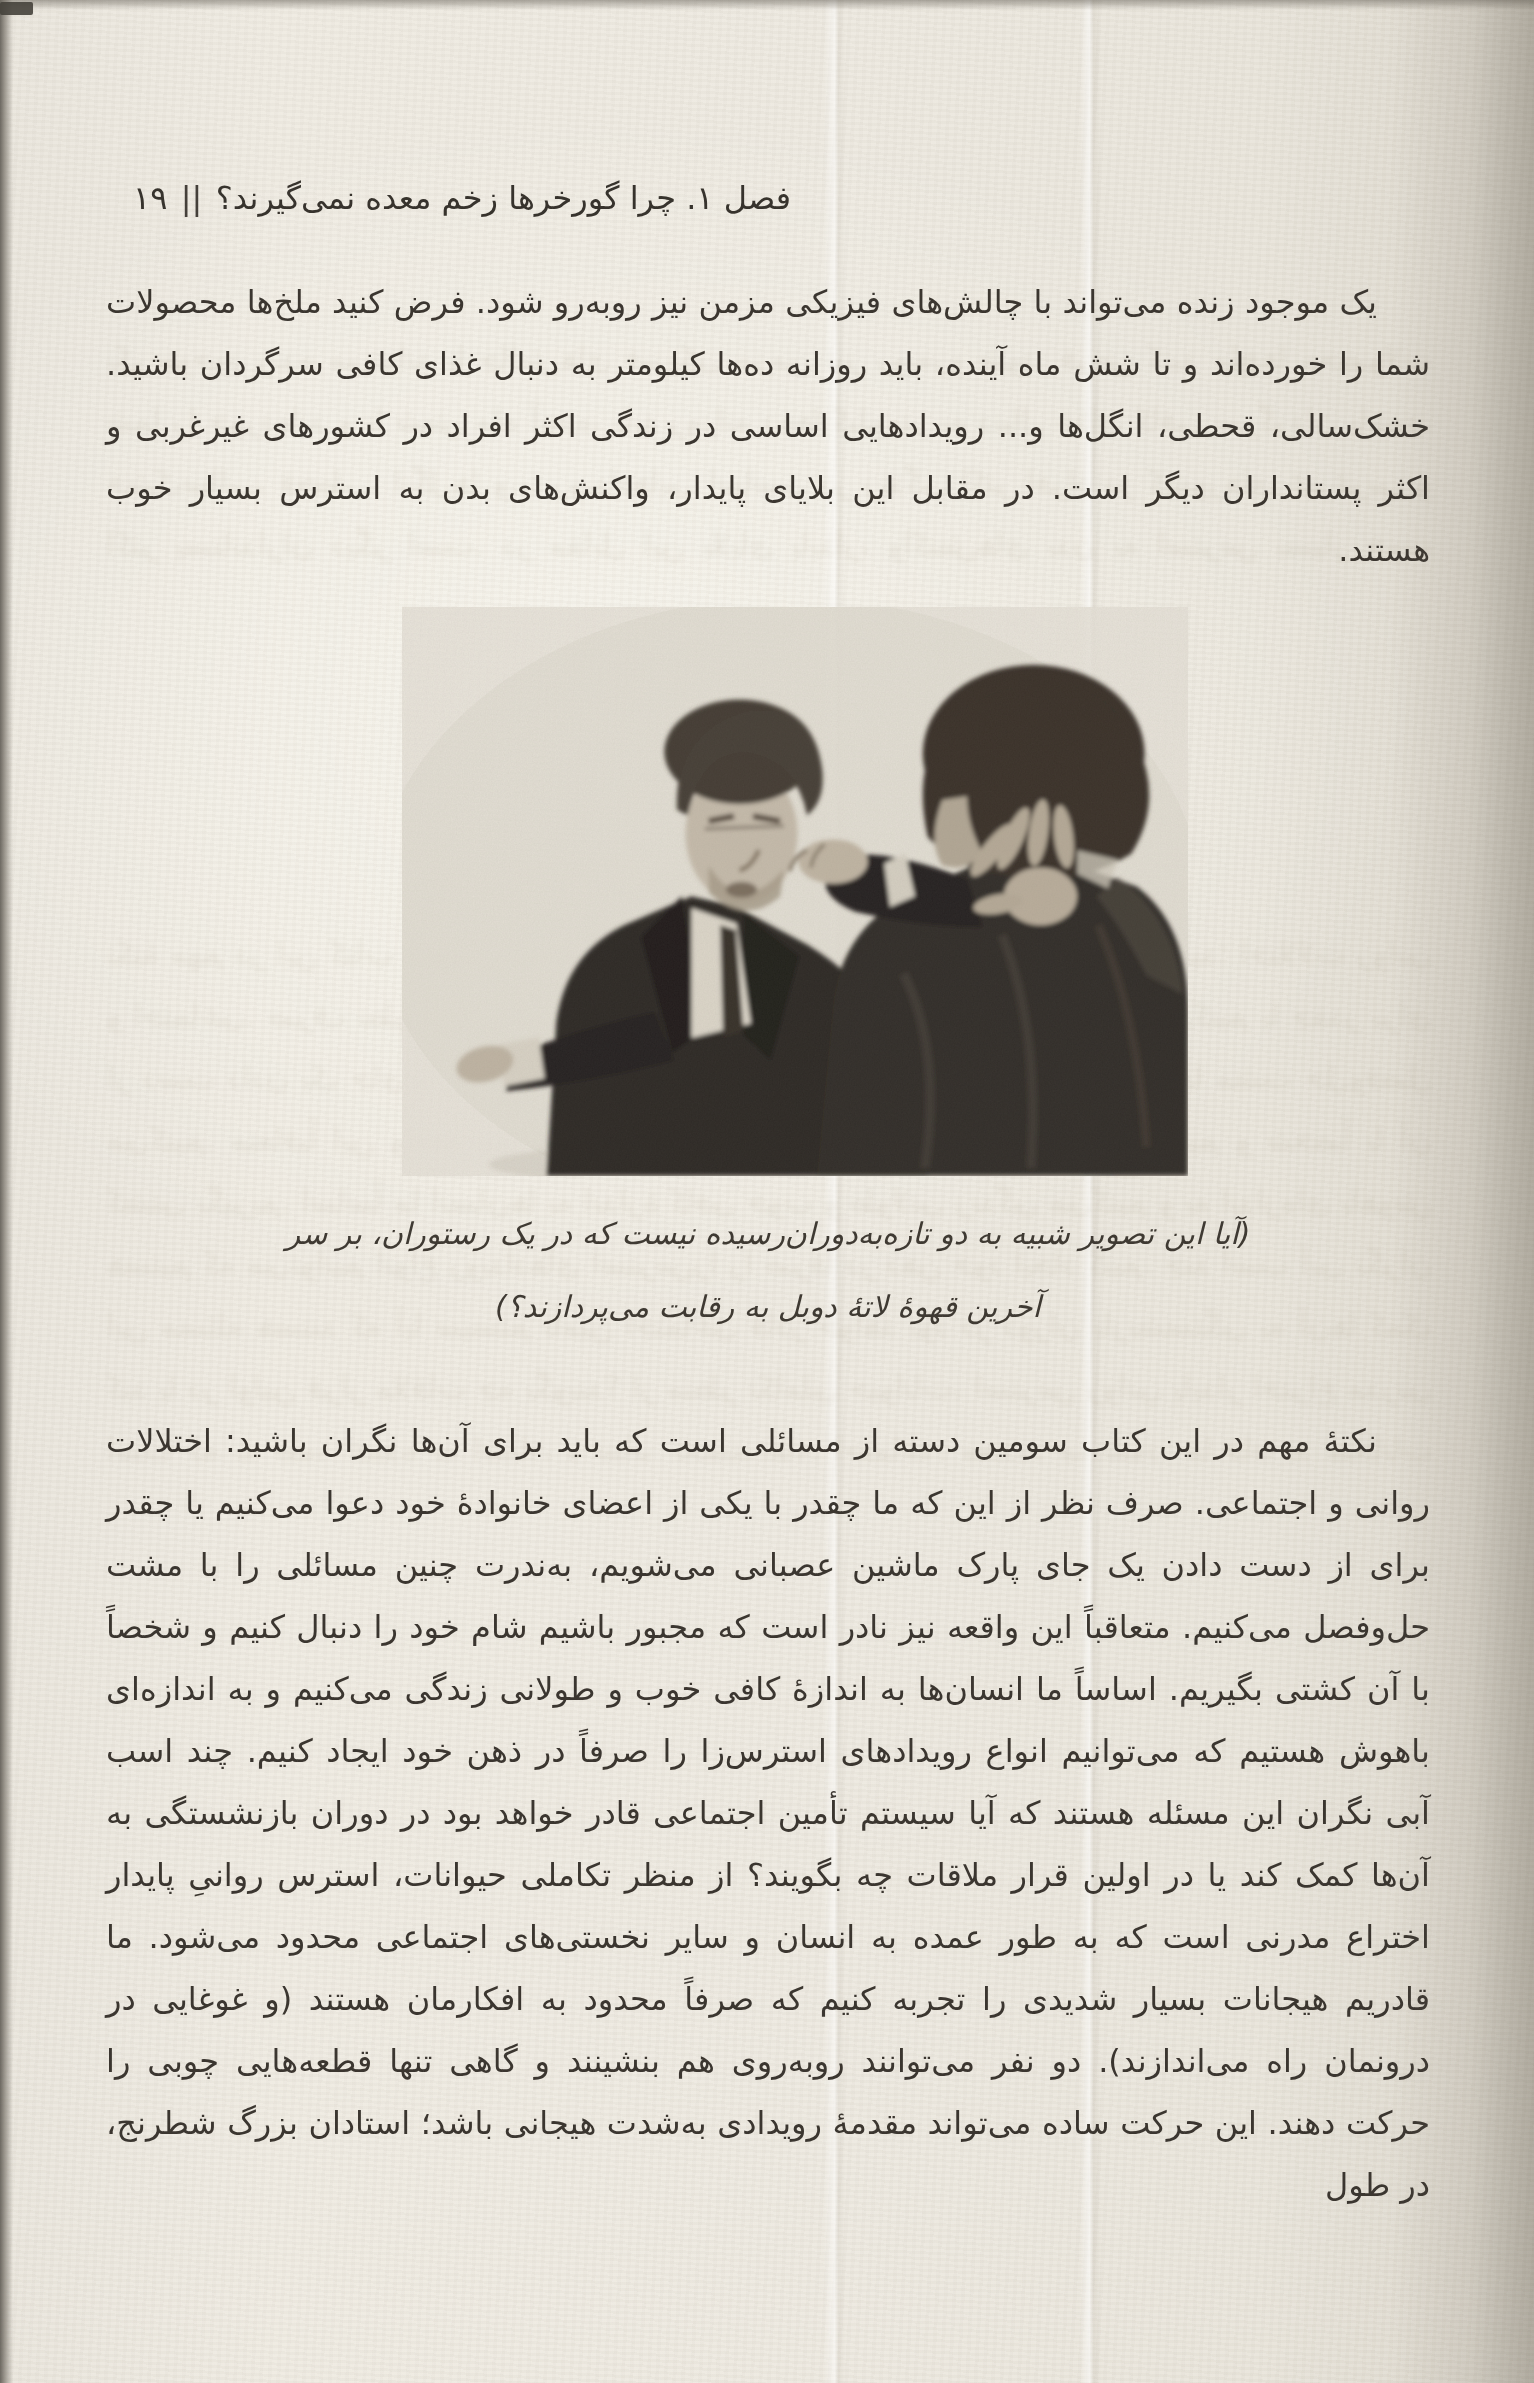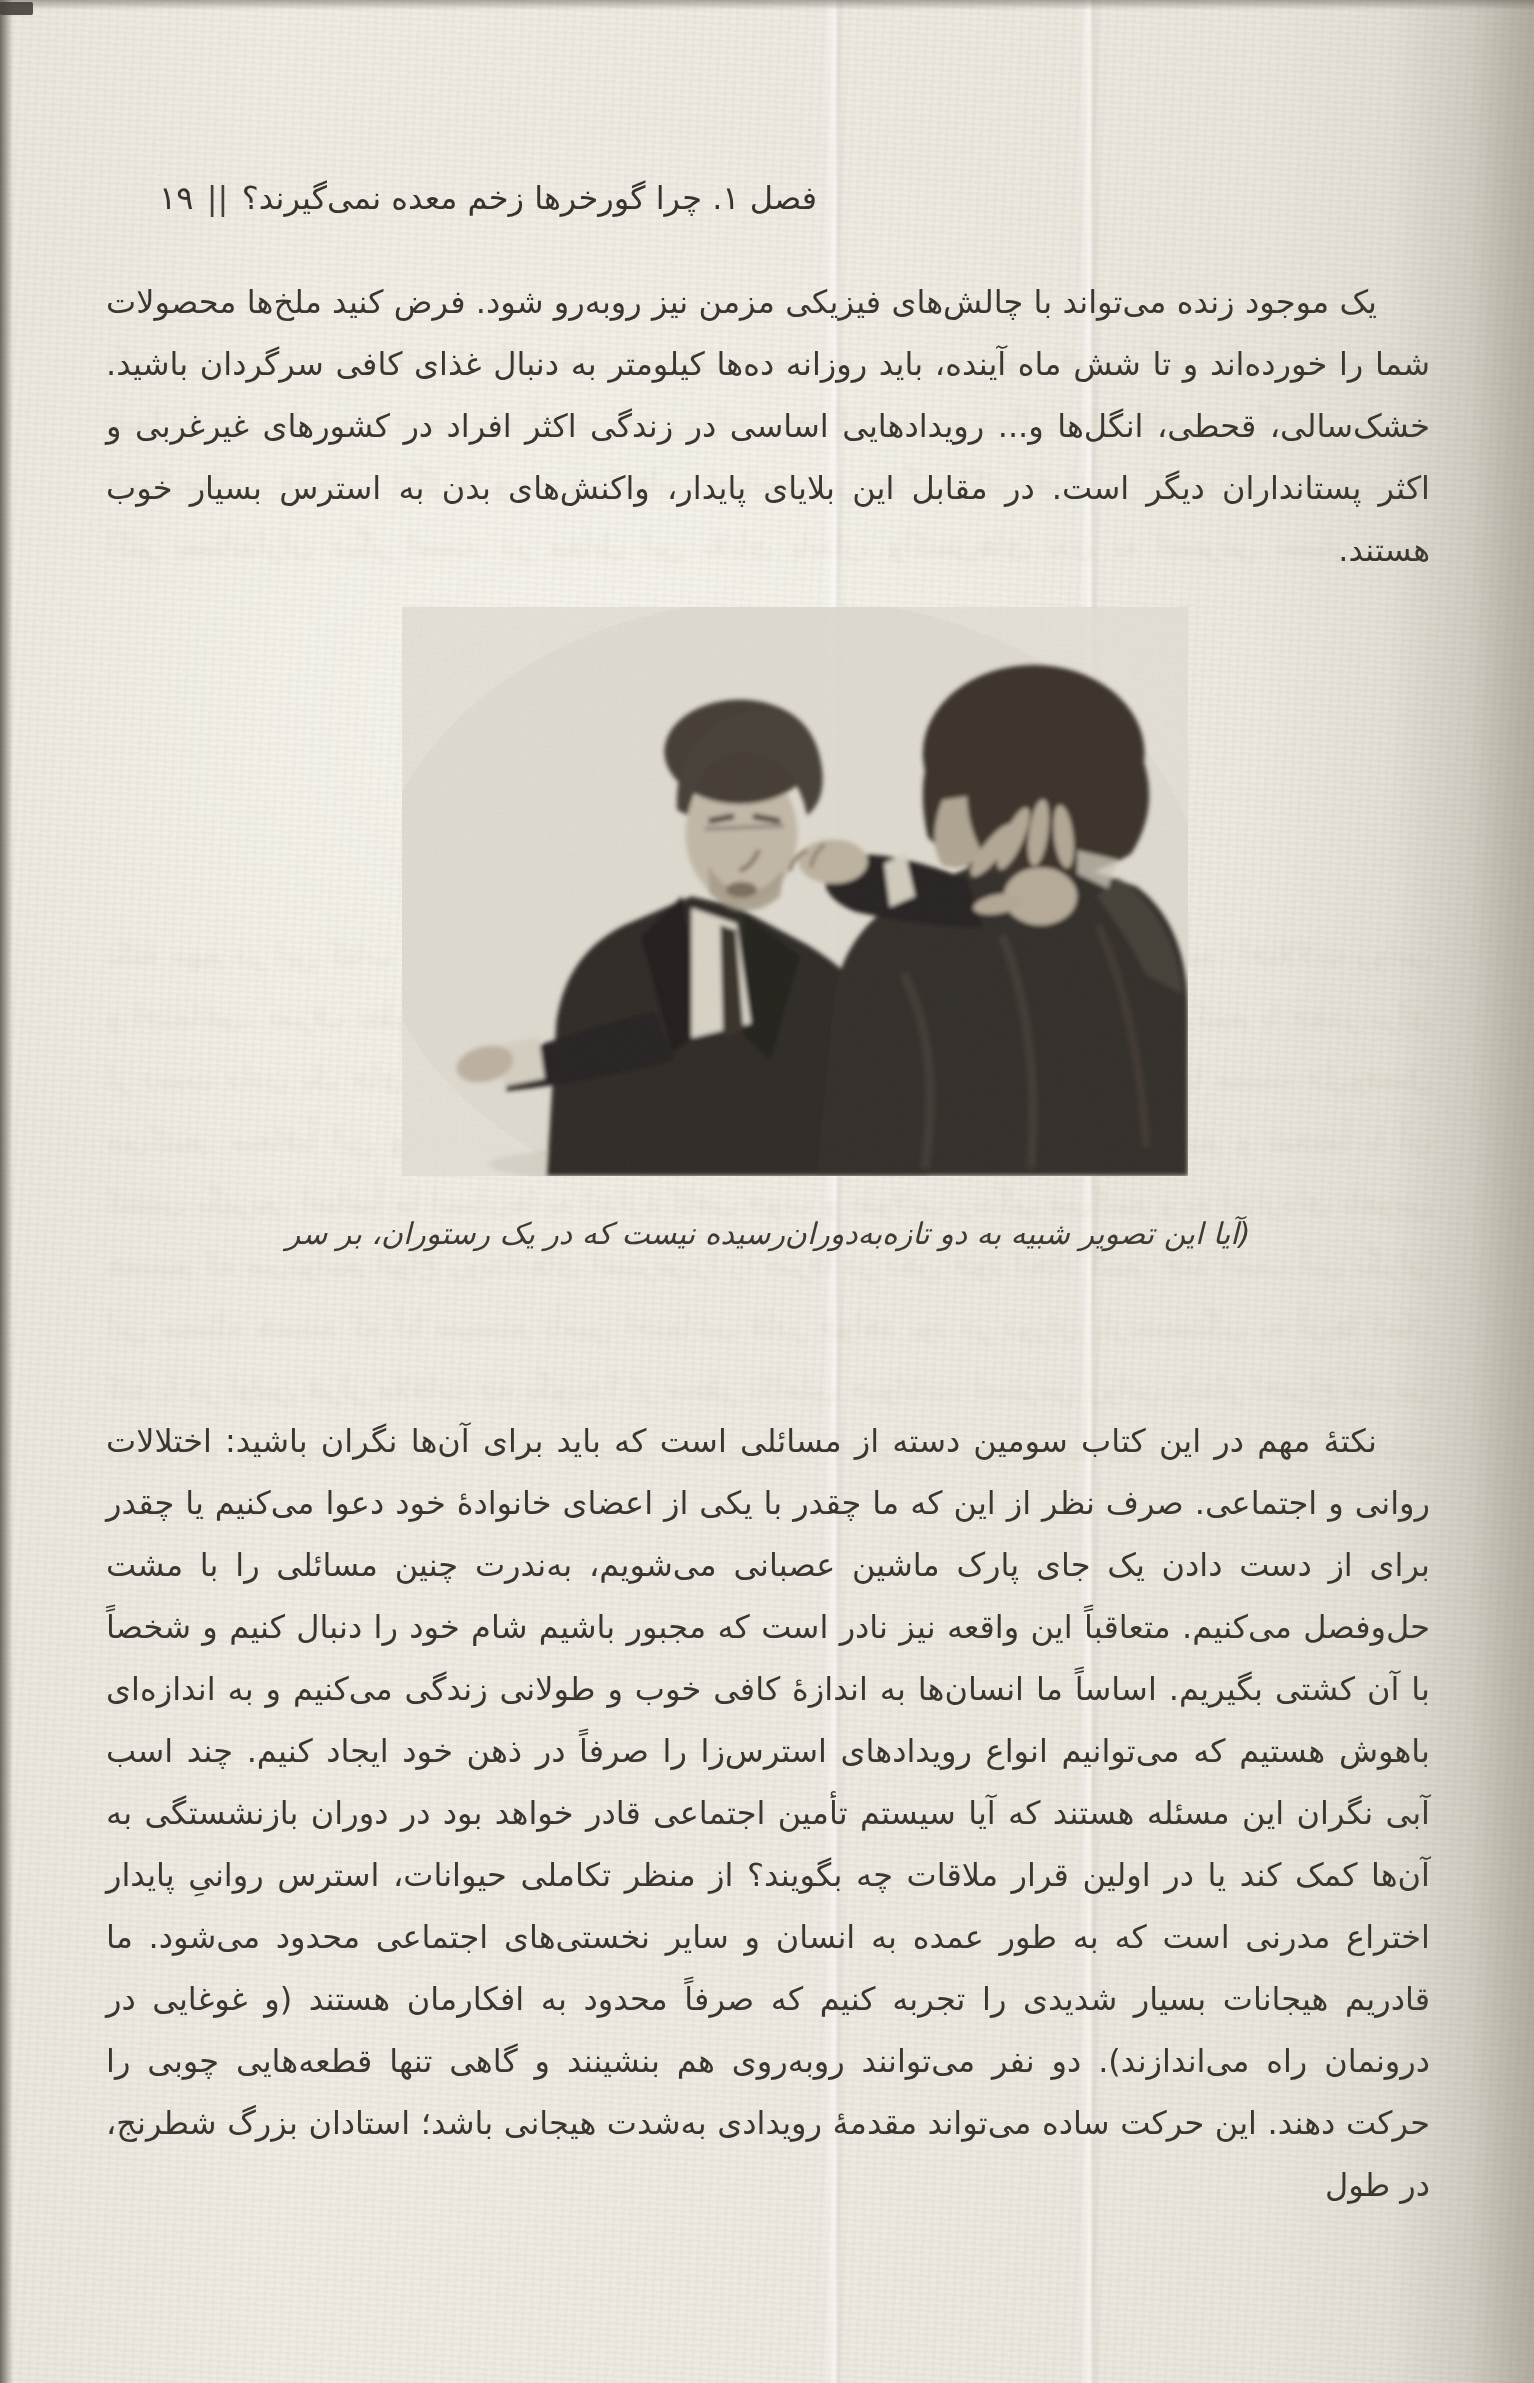--- a/index.html
+++ b/index.html
@@ -39,21 +39,21 @@
   .crease-2{left:1080px;background:linear-gradient(90deg, rgba(255,255,255,0) 0%, rgba(255,255,255,0.55) 45%, rgba(160,152,138,0.14) 65%, rgba(255,255,255,0) 100%);}
   .ghost{
     position:absolute;left:106px;width:1326px;overflow:hidden;pointer-events:none;
     direction:rtl;text-align:justify;font-size:32px;line-height:62px;
     color:#7a6c4c;transform:scaleX(-1);filter:blur(2.9px);
   }
   .ghost-1{top:327px;height:259px;opacity:.07;}
   .ghost-2{top:922px;height:538px;opacity:.065;}
   .running-head{
     position:absolute;left:133px;top:179px;direction:rtl;white-space:nowrap;
-    font-size:32px;font-weight:500;color:#37332d;letter-spacing:0.2px;margin-left:26px;
+    font-size:32px;font-weight:500;color:#37332d;letter-spacing:0.2px;
   }
   .running-head .sep{margin:0 13.4px;font-weight:400;color:#45403a;}
   .body-par{
     position:absolute;left:106px;width:1324px;margin:0;
     direction:rtl;text-align:justify;
     font-size:32px;line-height:62px;color:#3b3630;
     text-indent:53px;
   }
   .par-1{top:271px;}
   .par-2{top:1410px;}
@@ -143,20 +143,21 @@
       <ellipse cx="660" cy="234" rx="35" ry="10" fill="#b6aa98" transform="rotate(-82 660 234)"></ellipse>
       <ellipse cx="686" cy="238" rx="33" ry="10" fill="#b6aa98" transform="rotate(-97 686 238)"></ellipse>
       <ellipse cx="618" cy="308" rx="26" ry="10" fill="#b6aa98" transform="rotate(-10 618 308)"></ellipse>
     </g>
     <rect width="815" height="590" filter="url(#grain)" opacity="0.35"></rect>
   </svg>
 </figure>
 
 <div class="caption">
   <div>(آیا این تصویر شبیه به دو تازه‌به‌دوران‌رسیده نیست که در یک رستوران، بر سر</div>
+  <div>آخرین قهوهٔ لاتهٔ دوبل به رقابت می‌پردازند؟)</div>
 </div>
 
 <p class="body-par par-2">نکتهٔ مهم در این کتاب سومین دسته از مسائلی است که باید برای آن‌ها نگران باشید: اختلالات روانی و اجتماعی. صرف نظر از این که ما چقدر با یکی از اعضای خانوادهٔ خود دعوا می‌کنیم یا چقدر برای از دست دادن یک جای پارک ماشین عصبانی می‌شویم، به‌ندرت چنین مسائلی را با مشت حل‌وفصل می‌کنیم. متعاقباً این واقعه نیز نادر است که مجبور باشیم شام خود را دنبال کنیم و شخصاً با آن کشتی بگیریم. اساساً ما انسان‌ها به اندازهٔ کافی خوب و طولانی زندگی می‌کنیم و به اندازه‌ای باهوش هستیم که می‌توانیم انواع رویدادهای استرس‌زا را صرفاً در ذهن خود ایجاد کنیم. چند اسب آبی نگران این مسئله هستند که آیا سیستم تأمین اجتماعی قادر خواهد بود در دوران بازنشستگی به آن‌ها کمک کند یا در اولین قرار ملاقات چه بگویند؟ از منظر تکاملی حیوانات، استرس روانیِ پایدار اختراع مدرنی است که به طور عمده به انسان و سایر نخستی‌های اجتماعی محدود می‌شود. ما قادریم هیجانات بسیار شدیدی را تجربه کنیم که صرفاً محدود به افکارمان هستند (و غوغایی در درونمان راه می‌اندازند). دو نفر می‌توانند روبه‌روی هم بنشینند و گاهی تنها قطعه‌هایی چوبی را حرکت دهند. این حرکت ساده می‌تواند مقدمهٔ رویدادی به‌شدت هیجانی باشد؛ استادان بزرگ شطرنج، در طول</p>
 
 <div class="edge-left"></div>
 <div class="edge-top"></div>
 <div class="corner-chip"></div>
 <div class="shadow-right"></div>
 
 

